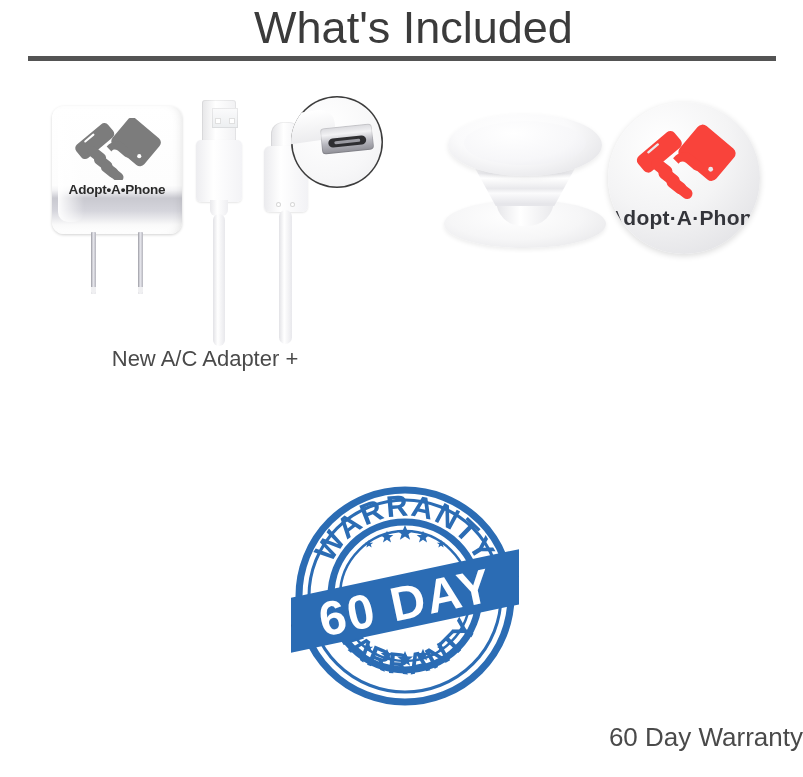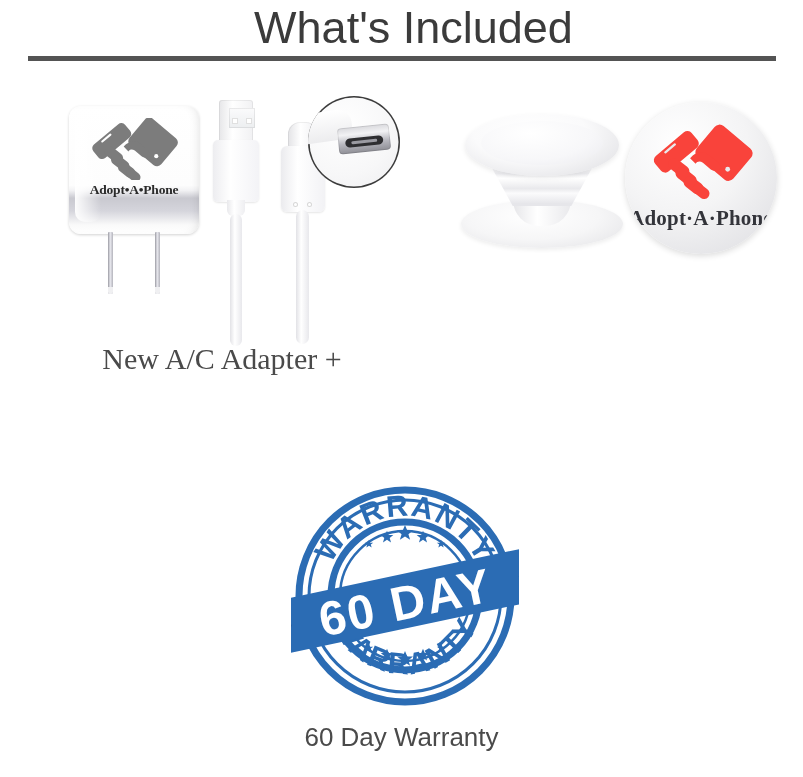--- a/index.html
+++ b/index.html
@@ -49,46 +49,45 @@
     left: 28px;
     top: 56px;
     width: 748px;
     height: 5px;
     background: #545454;
   }
 
   
   .product-row {
     position: absolute;
-    left: 17px;
+    left: 0;
     top: 80px;
     width: 740px;
     height: 330px;
-    font-family: Liberation Serif, serif;
   }
   .product-cell {
     position: absolute;
     top: 0;
     height: 330px;
   }
   .cell-charger { left: 0px;   width: 410px; }
   .cell-stand   { left: 410px; width: 393px; }
 
   .product-art {
     position: relative;
     width: 100%;
     height: 260px;
   }
   .product-caption {
     position: absolute;
     left: 0;
     top: 262px;
     width: 100%;
     text-align: center;
-    font-size: 30px;
+    font-size: 22px;
     line-height: 34px;
     color: #4a4a4a;
     font-weight: 400;
   }
 
   
   .charger {
     position: absolute;
     left: 52px;
     top: 26px;
@@ -389,21 +388,21 @@
     left: 291px;
     top: 12px;
     width: 228px;
     height: 228px;
   }
   .warranty-caption {
     position: absolute;
     left: 0;
     top: 250px;
     width: 803px;
-    text-align: center;
+    text-align: right;
     font-size: 26px;
     line-height: 34px;
     color: #4a4a4a;
   }
 </style>
 </head>
 <body>
 
 <div class="page">
 

